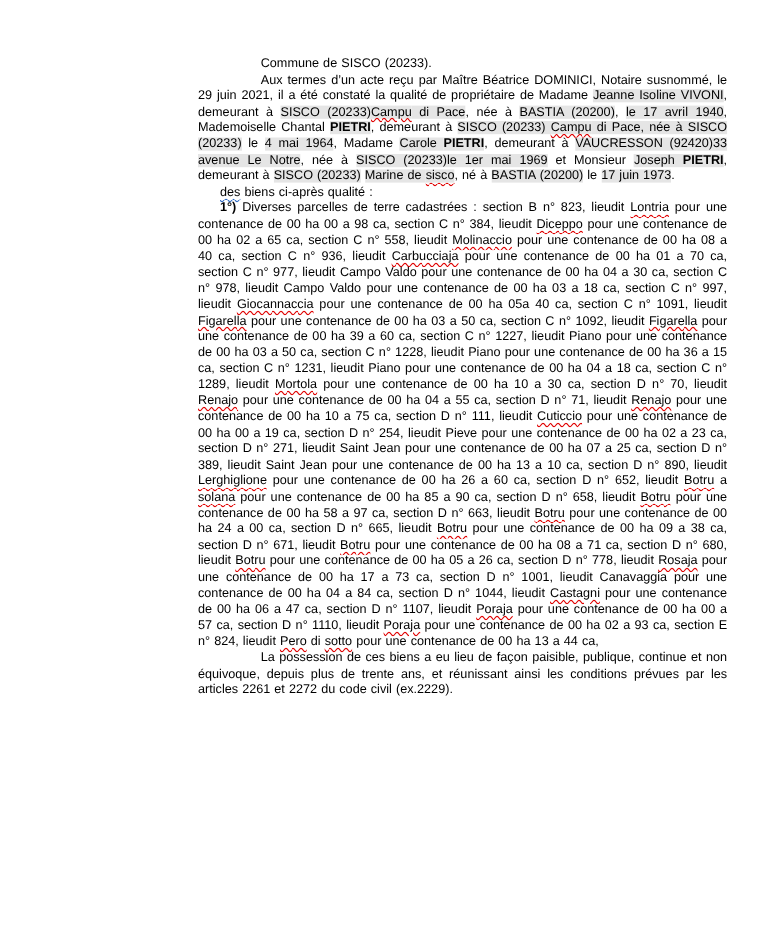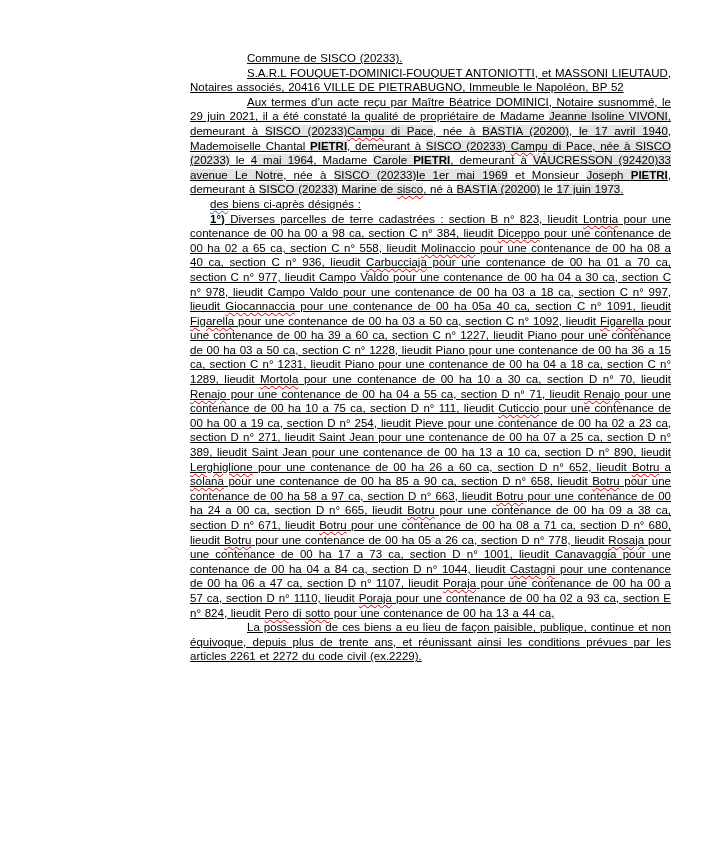--- a/index.html
+++ b/index.html
@@ -14,29 +14,28 @@
     overflow: hidden;
     font-family: "Liberation Sans", "DejaVu Sans", sans-serif;
   }
   .page {
     position: absolute;
     inset: 0;
     background: #ffffff;
   }
   .doc {
     position: absolute;
-    left: 190px;
+    left: 180px;
     top: 51px;
     width: 481px;
     color: #000000;
     font-size: 11.5px;
     line-height: 14.6px;
     text-align: justify;
     word-spacing: 0.5px;
-    text-decoration: underline;
   }
   .doc p {
     margin: 0;
     padding: 0;
   }
   .hl   { background: #e5e5e5; }
   .b    { font-weight: bold; }
   .sq-red {
     text-decoration-line: underline;
     text-decoration-style: wavy;
@@ -52,19 +51,18 @@
     text-underline-offset: 2px;
     margin-top: 35px;
   }
 </style>
 </head>
 <body>
 
 <div class="page">
   <div class="doc" id="doc">
       <p style="text-indent: 57px;"><span>Commune de SISCO (20233).</span></p>
-      <p style="text-indent: 57px;"><span>S.A.R.L FOUQUET-DOMINICI-FOUQUET ANTONIOTTI, et MASSONI LIEUTAUD, Notaires associés, 20416 VILLE DE PIETRABUGNO, Immeuble le Napoléon, BP 52</span></p>
       <p style="text-indent: 57px;"><span>Aux termes d’un acte reçu par Maître Béatrice DOMINICI, Notaire susnommé, le 29 juin 2021, il a été constaté la qualité de propriétaire de Madame </span><span class="hl">Jeanne Isoline VIVONI</span><span>, demeurant à </span><span class="hl">SISCO (20233)</span><span class="hl sq-red">Campu</span><span class="hl"> di Pace</span><span>, née à </span><span class="hl">BASTIA (20200)</span><span>, </span><span class="hl">le 17 avril 1940</span><span>, Mademoiselle Chantal </span><span class="hl b">PIETRI</span><span>, demeurant à </span><span class="hl">SISCO (20233) </span><span class="hl sq-red">Campu</span><span class="hl"> di Pace, née à SISCO (20233)</span><span> le </span><span class="hl">4 mai 1964</span><span>, Madame </span><span class="hl">Carole </span><span class="hl b">PIETRI</span><span>, demeurant à </span><span class="hl">VAUCRESSON (92420)33 avenue Le Notre</span><span>, née à </span><span class="hl">SISCO (20233)le 1er mai 1969</span><span> et Monsieur </span><span class="hl">Joseph </span><span class="hl b">PIETRI</span><span>, demeurant à </span><span class="hl">SISCO (20233)</span><span> </span><span class="hl">Marine de </span><span class="hl sq-red">sisco</span><span>, né à </span><span class="hl">BASTIA (20200)</span><span> le </span><span class="hl">17 juin 1973</span><span>.</span></p>
-      <p style="text-indent: 20px;"><span class="sq-blue">des</span><span> biens ci-après désignés :</span></p>
+      <p style="text-indent: 20px;"><span class="sq-blue">des</span><span> biens ci-après qualité :</span></p>
       <p style="text-indent: 20px;"><span class="b">1°)</span><span> Diverses parcelles de terre cadastrées : section B n° 823, lieudit </span><span class="sq-red">Lontria</span><span> pour une contenance de 00 ha 00 a 98 ca, section C n° 384, lieudit </span><span class="sq-red">Diceppo</span><span> pour une contenance de 00 ha 02 a 65 ca, section C n° 558, lieudit </span><span class="sq-red">Molinaccio</span><span> pour une contenance de 00 ha 08 a 40 ca, section C n° 936, lieudit </span><span class="sq-red">Carbucciaja</span><span> pour une contenance de 00 ha 01 a 70 ca, section C n° 977, lieudit Campo Valdo pour une contenance de 00 ha 04 a 30 ca, section C n° 978, lieudit Campo Valdo pour une contenance de 00 ha 03 a 18 ca, section C n° 997, lieudit </span><span class="sq-red">Giocannaccia</span><span> pour une contenance de 00 ha 05a 40 ca, section C n° 1091, lieudit </span><span class="sq-red">Figarella</span><span> pour une contenance de 00 ha 03 a 50 ca, section C n° 1092, lieudit </span><span class="sq-red">Figarella</span><span> pour une contenance de 00 ha 39 a 60 ca, section C n° 1227, lieudit Piano pour une contenance de 00 ha 03 a 50 ca, section C n° 1228, lieudit Piano pour une contenance de 00 ha 36 a 15 ca, section C n° 1231, lieudit Piano pour une contenance de 00 ha 04 a 18 ca, section C n° 1289, lieudit </span><span class="sq-red">Mortola</span><span> pour une contenance de 00 ha 10 a 30 ca, section D n° 70, lieudit </span><span class="sq-red">Renajo</span><span> pour une contenance de 00 ha 04 a 55 ca, section D n° 71, lieudit </span><span class="sq-red">Renajo</span><span> pour une contenance de 00 ha 10 a 75 ca, section D n° 111, lieudit </span><span class="sq-red">Cuticcio</span><span> pour une contenance de 00 ha 00 a 19 ca, section D n° 254, lieudit Pieve pour une contenance de 00 ha 02 a 23 ca, section D n° 271, lieudit Saint Jean pour une contenance de 00 ha 07 a 25 ca, section D n° 389, lieudit Saint Jean pour une contenance de 00 ha 13 a 10 ca, section D n° 890, lieudit </span><span class="sq-red">Lerghiglione</span><span> pour une contenance de 00 ha 26 a 60 ca, section D n° 652, lieudit </span><span class="sq-red">Botru</span><span> a </span><span class="sq-red">solana</span><span> pour une contenance de 00 ha 85 a 90 ca, section D n° 658, lieudit </span><span class="sq-red">Botru</span><span> pour une contenance de 00 ha 58 a 97 ca, section D n° 663, lieudit </span><span class="sq-red">Botru</span><span> pour une contenance de 00 ha 24 a 00 ca, section D n° 665, lieudit </span><span class="sq-red">Botru</span><span> pour une contenance de 00 ha 09 a 38 ca, section D n° 671, lieudit </span><span class="sq-red">Botru</span><span> pour une contenance de 00 ha 08 a 71 ca, section D n° 680, lieudit </span><span class="sq-red">Botru</span><span> pour une contenance de 00 ha 05 a 26 ca, section D n° 778, lieudit </span><span class="sq-red">Rosaja</span><span> pour une contenance de 00 ha 17 a 73 ca, section D n° 1001, lieudit Canavaggia pour une contenance de 00 ha 04 a 84 ca, section D n° 1044, lieudit </span><span class="sq-red">Castagni</span><span> pour une contenance de 00 ha 06 a 47 ca, section D n° 1107, lieudit </span><span class="sq-red">Poraja</span><span> pour une contenance de 00 ha 00 a 57 ca, section D n° 1110, lieudit </span><span class="sq-red">Poraja</span><span> pour une contenance de 00 ha 02 a 93 ca, section E n° 824, lieudit </span><span class="sq-red">Pero</span><span> di </span><span class="sq-red">sotto</span><span> pour une contenance de 00 ha 13 a 44 ca,</span></p>
       <p style="text-indent: 57px;"><span>La possession de ces biens a eu lieu de façon paisible, publique, continue et non équivoque, depuis plus de trente ans, et réunissant ainsi les conditions prévues par les articles 2261 et 2272 du code civil (ex.2229).</span></p>
     </div>
 </div>
 
 </body></html>

